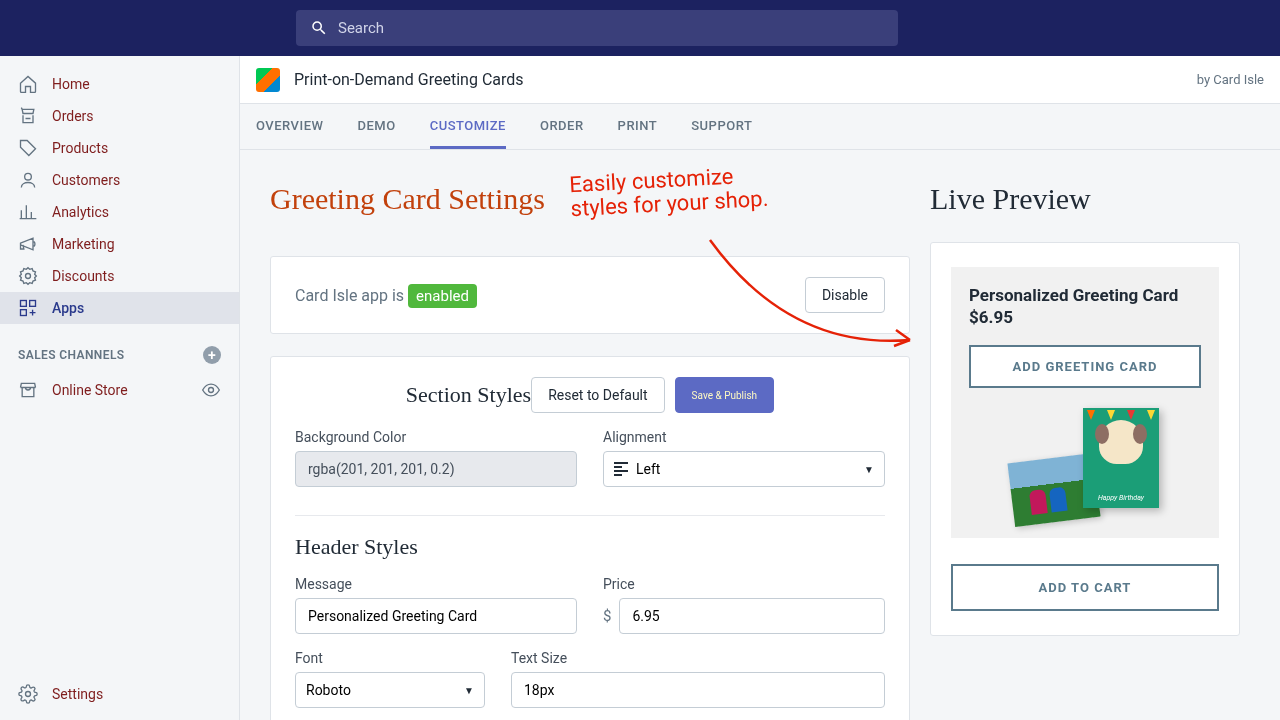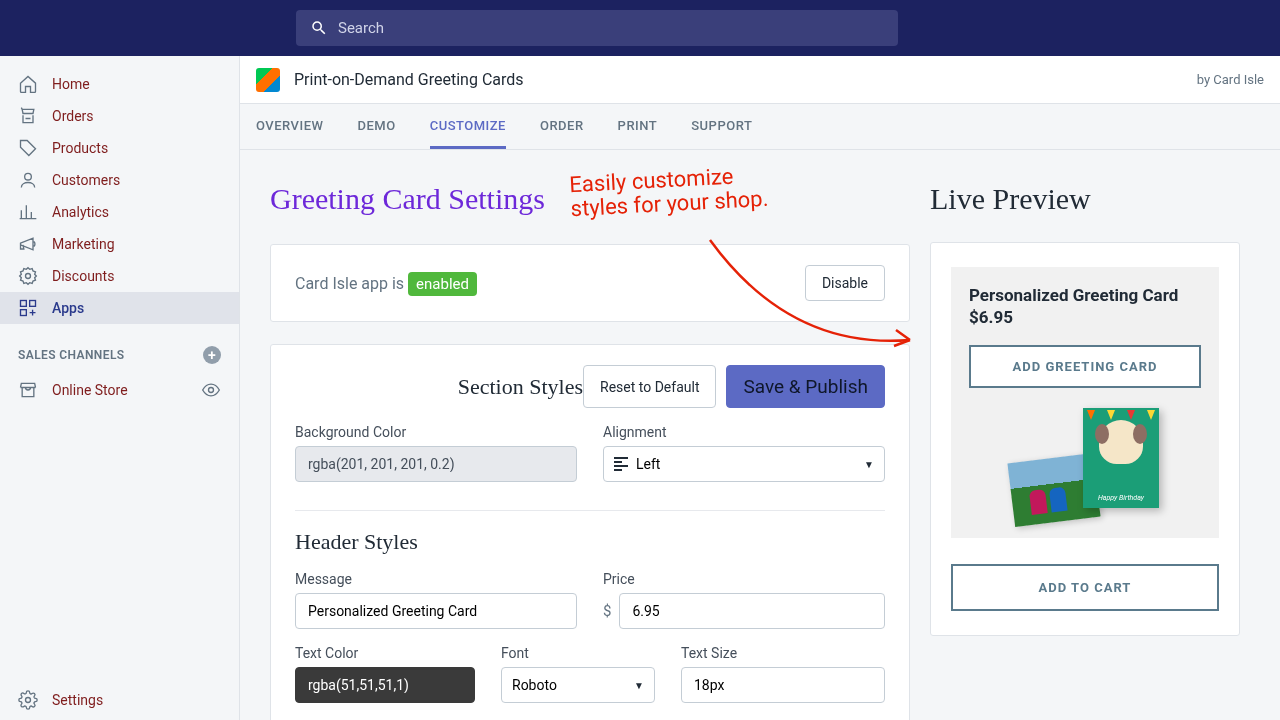--- a/index.html
+++ b/index.html
@@ -31,33 +31,33 @@
 .app-by { margin-left: auto; font-size: 13px; color: #637381; }
 
 .tabs { height: 46px; background: #f4f6f8; border-bottom: 1px solid #dfe3e8; display: flex; gap: 34px; padding: 0 16px; align-items: flex-end; }
 .tab { font-size: 13px; font-weight: 500; color: #637381; letter-spacing: 0.5px; padding: 0 0 13px 0; cursor: pointer; border-bottom: 3px solid transparent; }
 .tab.active { color: #5c6ac4; border-bottom-color: #5c6ac4; }
 
 .content { flex: 1; overflow-y: auto; padding: 0 30px 30px 30px; display: flex; gap: 20px; position: relative; }
 .left-col { flex: 1; max-width: 640px; }
 .right-col { width: 310px; }
 
-h1.settings { font-family: Georgia, serif; font-size: 30px; font-weight: 400; color: #6d28d9; margin: 32px 0 28px; }
+h1.settings { font-family: Georgia, serif; font-size: 30px; font-weight: 400; color: #c2410c; margin: 32px 0 40px; }
 h1.preview { font-family: Georgia, serif; font-size: 30px; font-weight: 400; color: #212b36; margin: 32px 0 26px; }
 
 .card { background: #fff; border: 1px solid #dfe3e8; border-radius: 3px; padding: 20px 24px; margin-bottom: 22px; }
 .status-row { display: flex; align-items: center; justify-content: space-between; }
 .status-text { font-size: 16px; color: #637381; }
 .badge { background: #50b83c; color: #fff; padding: 3px 8px; border-radius: 4px; font-size: 15px; }
 .btn-outline { border: 1px solid #c4cdd5; background: #fff; color: #212b36; font-size: 14px; padding: 9px 16px; border-radius: 4px; cursor: pointer; }
 
-.section-head { display: flex; align-items: center; justify-content: flex-end; }
+.section-head { display: flex; align-items: center; justify-content: center; }
 .section-title { font-family: Georgia, serif; font-size: 22px; color: #212b36; font-weight: 400; }
 .btn-group { display: flex; gap: 10px; border-radius: 10px; }
-.btn-primary { background: #5c6ac4; border: 1px solid #5c6ac4; color: #0f172a; font-size: 19px; padding: 9px 16px; border-radius: 4px; cursor: pointer; }
+.btn-primary { background: #5c6ac4; border: 1px solid #5c6ac4; color: #fef9c3; font-size: 10px; padding: 9px 16px; border-radius: 4px; cursor: pointer; }
 
 .form-row { display: flex; gap: 26px; margin-top: 16px; }
 .form-group { display: flex; flex-direction: column; gap: 6px; }
 .form-group.half { flex: 1; }
 .form-label { font-size: 14px; color: #454f5b; }
 .text-input { height: 36px; border: 1px solid #c4cdd5; border-radius: 4px; padding: 0 12px; font-size: 14px; background: #fff; }
 .text-input.disabled { background: #e7e9ed; color: #454f5b; }
 .text-input.dark { background: #3a3a3a; color: #fff; border-color: #3a3a3a; }
 .select-input { height: 36px; border: 1px solid #c4cdd5; border-radius: 4px; padding: 0 10px; font-size: 14px; background: #fff; display: flex; align-items: center; justify-content: space-between; position: relative; }
 .select-input .caret { font-size: 10px; color: #212b36; }
@@ -173,21 +173,21 @@
         </svg>
       <span>Online Store</span>
       <svg class="eye-icon" viewBox="0 0 24 24" fill="none" stroke-width="1.6">
           <path d="M2 12s4-7 10-7 10 7 10 7-4 7-10 7S2 12 2 12z"></path>
           <circle cx="12" cy="12" r="3"></circle>
         </svg>
     </div>
 
     <div class="sidebar-spacer"></div>
 
-    <div class="nav-item" style="margin-bottom:4px;text-align:right;">
+    <div class="nav-item" style="margin-bottom:10px;text-align:right;">
       <svg viewBox="0 0 24 24">
           <circle cx="12" cy="12" r="3"></circle>
           <path d="M19.4 15a1.7 1.7 0 00.34 1.87l.06.06a2 2 0 11-2.83 2.83l-.06-.06a1.7 1.7 0 00-1.87-.34 1.7 1.7 0 00-1 1.56V21a2 2 0 11-4 0v-.09a1.7 1.7 0 00-1.11-1.56 1.7 1.7 0 00-1.87.34l-.06.06a2 2 0 11-2.83-2.83l.06-.06a1.7 1.7 0 00.34-1.87 1.7 1.7 0 00-1.56-1H3a2 2 0 110-4h.09a1.7 1.7 0 001.56-1.11 1.7 1.7 0 00-.34-1.87l-.06-.06a2 2 0 112.83-2.83l.06.06a1.7 1.7 0 001.87.34H9a1.7 1.7 0 001-1.56V3a2 2 0 114 0v.09a1.7 1.7 0 001 1.56 1.7 1.7 0 001.87-.34l.06-.06a2 2 0 112.83 2.83l-.06.06a1.7 1.7 0 00-.34 1.87V9a1.7 1.7 0 001.56 1H21a2 2 0 110 4h-.09a1.7 1.7 0 00-1.56 1z"></path>
         </svg>
       <span>Settings</span>
     </div>
   </div>
 
   <div class="main">
     <div class="app-header">
@@ -271,24 +271,20 @@
             <div class="form-group half">
               <label class="form-label">Price</label>
               <div class="price-row">
                 <span class="dollar">$</span>
                 <input class="text-input" style="flex: 1 1 0%;" value="6.95">
               </div>
             </div>
           </div>
 
           <div class="form-row">
-            <div class="form-group" style="width:180px;">
-              <label class="form-label">Text Color</label>
-              <input class="text-input dark" value="rgba(51,51,51,1)" style="">
-            </div>
             <div class="form-group" style="width:190px;">
               <label class="form-label">Font</label>
               <div class="select-input">
                 <span>Roboto</span>
                 <span class="caret">▼</span>
               </div>
             </div>
             <div class="form-group" style="flex:1;">
               <label class="form-label">Text Size</label>
               <input class="text-input" value="18px" style="">

